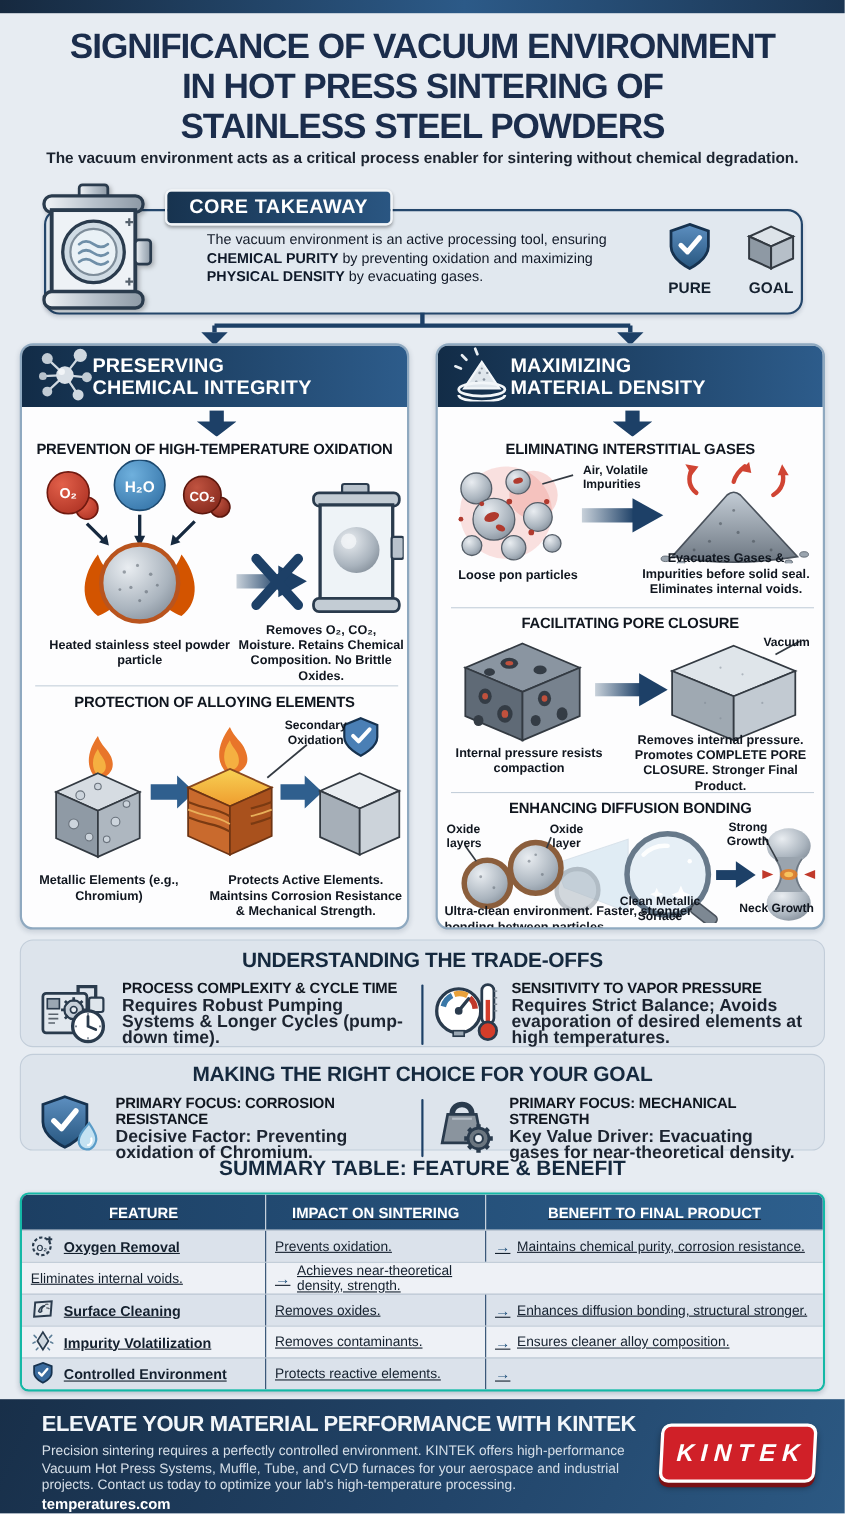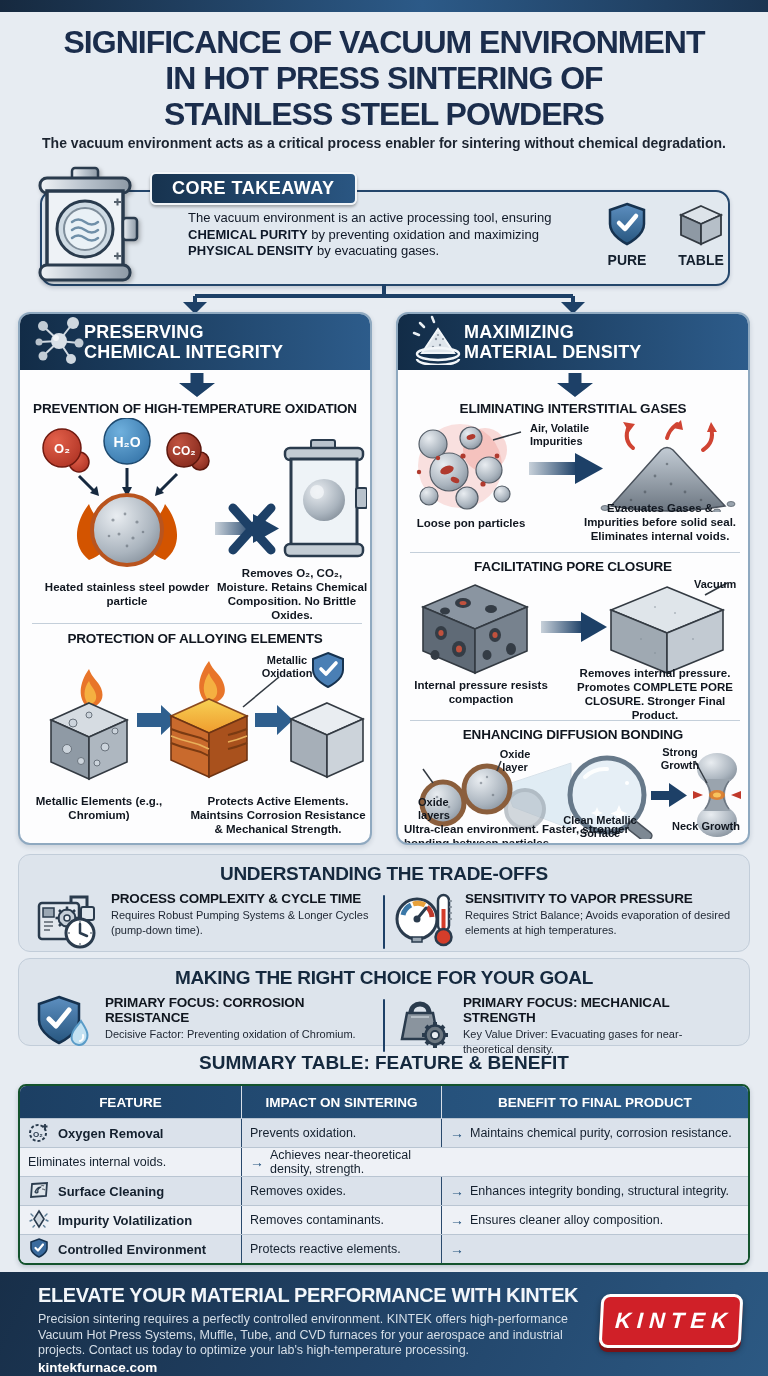--- a/index.html
+++ b/index.html
@@ -61,29 +61,29 @@
 
   
   .panel { position:absolute; left:18px; width:732px; background:#dde4ec;
     border:1px solid #c2cdd9; border-radius:12px; }
   .panel-title { text-align:center; font-size:19px; font-weight:bold; color:#15293e;
     letter-spacing:-.3px; padding-top:8px; }
   .panel-items { display:flex; padding:6px 10px 10px 10px; }
   .panel-item { flex:1; display:flex; gap:12px; align-items:flex-start; padding:0 8px; }
   .panel-div { width:2px; background:#1d4067; margin:4px 2px; border-radius:2px; }
   .pi-title { font-size:13.5px; font-weight:bold; color:#10161f; letter-spacing:-.2px; }
-  .pi-text { font-size:11px; line-height:14.5px; color:#1c2430; margin-top:2px; }
+  .pi-text { font-size:16px; line-height:14.5px; color:#1c2430; margin-top:2px;font-weight:bold; }
   .pi-icon { flex:0 0 auto; }
 
   
   .table-title { position:absolute; top:1052px; left:0; width:768px; text-align:center;
     font-size:19px; font-weight:bold; color:#15293e; }
   .sum-table { position:absolute; top:1084px; left:18px; width:732px;
-    border:2px solid #14532d; border-radius:8px; overflow:hidden; background:#eef1f6;
-    box-shadow:0 2px 5px rgba(20,40,70,.2); }
+    border:2px solid #14b8a6; border-radius:8px; overflow:hidden; background:#eef1f6;
+    box-shadow:0 2px 5px rgba(20,40,70,.2);text-decoration:underline; }
   .t-row { display:grid; grid-template-columns:222px 200px 306px; }
   .t-head { background:linear-gradient(90deg,#1c3f63,#2d5f8d); height:32px; }
   .t-head .t-cell { color:#fff; font-weight:bold; font-size:13.5px; justify-content:center;
     border-right:1px solid #d7dfe8; }
   .t-cell { display:flex; align-items:center; padding:0 8px; height:100%; }
   .t-body-row { height:29px; border-top:1px solid #b9c5d2; }
   .t-body-row:nth-child(even) { background:#dbe2eb; }
   .t-body-row:nth-child(odd) { background:#eef1f6; }
   .t-body-row .t-cell { border-right:1.5px solid #2a4a6d; }
   .t-cell:last-child { border-right:none !important; }
@@ -159,21 +159,21 @@
   <div class="lbl">PURE</div>
 </div>
 <div class="core-badge" style="top:204px; left:666px;">
   <span>
     <svg width="46" height="42" viewBox="0 0 46 42">
       <polygon points="23,2 43,11 23,20 3,11" fill="#dde3e9" stroke="#333a42" stroke-width="1.8"></polygon>
       <polygon points="3,11 23,20 23,40 3,31" fill="#8e99a4" stroke="#333a42" stroke-width="1.8"></polygon>
       <polygon points="43,11 23,20 23,40 43,31" fill="#b6bfc8" stroke="#333a42" stroke-width="1.8"></polygon>
     </svg>
   </span>
-  <div class="lbl">TABLE</div>
+  <div class="lbl">GOAL</div>
 </div>
 
 <svg class="abs" style="top:284px; left:0;" width="768" height="30">
   <path d="M384 0 V12 M195 12 H573 M195 12 V18 M573 12 V18" stroke="#1d4067" stroke-width="4" fill="none"></path>
   <polygon points="183,18 207,18 195,30" fill="#1d4067"></polygon>
   <polygon points="561,18 585,18 573,30" fill="#1d4067"></polygon>
 </svg>
 
 <div class="col left">
   <div class="col-header">
@@ -319,21 +319,21 @@
         <g transform="translate(284,2)">
           <path d="M17 0 L32 6 V17 C32 27 17 34 17 34 C17 34 2 27 2 17 V6 Z" fill="#4a7fb5" stroke="#16324f" stroke-width="2"></path>
           <path d="M10 16 L15 21 L25 10" fill="none" stroke="#fff" stroke-width="3.6" stroke-linecap="round" stroke-linejoin="round"></path>
         </g>
 
         <polygon points="300,52 336,68 300,84 264,68" fill="#e9edf1" stroke="#333a42" stroke-width="1.6"></polygon>
         <polygon points="264,68 300,84 300,126 264,110" fill="#a6afb8" stroke="#333a42" stroke-width="1.6"></polygon>
         <polygon points="336,68 300,84 300,126 336,110" fill="#ccd3da" stroke="#333a42" stroke-width="1.6"></polygon>
       </svg>
     </span>
-    <div class="callout" style="top:284px; left:222px; width:90px; text-align:center;">Metallic Oxidation</div>
+    <div class="callout" style="top:284px; left:222px; width:90px; text-align:center;">Secondary Oxidation</div>
     <div class="cap" style="top:424px; left:4px; width:150px;">Metallic Elements (e.g., Chromium)</div>
     <div class="cap" style="top:424px; left:166px; width:184px;">Protects Active Elements. Maintsins Corrosion Resistance &amp; Mechanical Strength.</div>
   </div>
 </div>
 
 <div class="col right">
   <div class="col-header">
     <span>
       <svg width="52" height="50" viewBox="0 0 52 50">
         <path d="M8 8 L12 12 M20 2 L22 7 M2 18 L7 20" stroke="#e8eef3" stroke-width="2.5" stroke-linecap="round"></path>
@@ -507,21 +507,21 @@
         <ellipse cx="312" cy="74" rx="20" ry="16" fill="url(#g-sph)"></ellipse>
         <path d="M298 32 C306 42 306 54 298 64 L326 64 C318 54 318 42 326 32 Z" fill="#9aa4ae"></path>
         <path d="M300 34 C307 43 307 53 300 62 M324 34 C317 43 317 53 324 62" fill="none" stroke="#6d7782" stroke-width="1.5"></path>
         <ellipse cx="312" cy="48" rx="8" ry="5" fill="#e67e22" opacity=".85"></ellipse>
         <ellipse cx="312" cy="48" rx="4" ry="2.5" fill="#f7c35e"></ellipse>
         <polygon points="288,44 298,48 288,52" fill="#c0392b"></polygon>
         <polygon points="336,44 326,48 336,52" fill="#c0392b"></polygon>
         <line x1="290" y1="14" x2="302" y2="36" stroke="#333a42" stroke-width="1.4"></line>
       </svg>
     </span>
-    <div class="callout" style="top:378px; left:20px; width:56px;margin-top:48px;">Oxide layers</div>
+    <div class="callout" style="top:378px; left:8px; width:56px;">Oxide layers</div>
     <div class="callout" style="top:378px; left:92px; width:50px; text-align:center;">Oxide layer</div>
     <div class="callout" style="top:376px; left:252px; width:60px; text-align:center;">Strong Growth</div>
     <div class="callout" style="top:444px; left:152px; width:100px; text-align:center;">Clean Metallic Sorface</div>
     <div class="callout" style="top:450px; left:268px; width:80px; text-align:center;">Neck Growth</div>
     <div class="cap" style="top:452px; left:2px; width:256px; text-align:left; padding-left:4px;">Ultra-clean environment. Faster, stronger bonding between particles.</div>
   </div>
 </div>
 
 <div class="panel" style="top:854px; height:98px;">
   <div class="panel-title">UNDERSTANDING THE TRADE-OFFS</div>
@@ -660,21 +660,21 @@
             <path d="M4 5 L19 4 L18 17 L3 18 Z" fill="#dfe6ec" stroke="#2a3b4d" stroke-width="1.8"></path>
             <path d="M7 13 q2 -5 6 -5 q-4 2 -3 5 q-2 2 -3 0 Z" fill="#8a97a3" stroke="#2a3b4d" stroke-width="1.2"></path>
             <path d="M13 7 q2 -1 3 0 M14 10 q2 0 3 1" stroke="#5a636d" stroke-width="1.2" fill="none"></path>
           </svg>
       </span>
       <span>Surface Cleaning</span>
     </div>
     <div class="t-cell impact">Removes oxides.</div>
     <div class="t-cell benefit">
         <span class="b-arrow">→</span>
-        <span>Enhances integrity bonding, structural integrity.</span>
+        <span>Enhances diffusion bonding, structural stronger.</span>
       </div>
   </div>
 
   <div class="t-row t-body-row">
     <div class="t-cell feat">
       <span>
         <svg width="22" height="22" viewBox="0 0 22 22">
             <path d="M11 3 L16 11 L11 19 L6 11 Z" fill="#cfd8e0" stroke="#2a3b4d" stroke-width="1.6"></path>
             <path d="M3 6 l2 2 M19 6 l-2 2 M2 13 l2 -1 M20 13 l-2 -1 M5 19 l1.5 -1.5 M17 19 l-1.5 -1.5" stroke="#5a7c96" stroke-width="1.4" stroke-linecap="round"></path>
           </svg>
@@ -701,17 +701,17 @@
     <div class="t-cell impact">Protects reactive elements.</div>
     <div class="t-cell benefit">
         <span class="b-arrow">→</span>
       </div>
   </div>
 </div>
 
 <div class="footer">
   <div class="f-title">ELEVATE YOUR MATERIAL PERFORMANCE WITH KINTEK</div>
   <div class="f-text">Precision sintering requires a perfectly controlled environment. KINTEK offers high-performance Vacuum Hot Press Systems, Muffle, Tube, and CVD furnaces for your aerospace and industrial projects. Contact us today to optimize your lab's high-temperature processing.</div>
-  <div class="f-url">kintekfurnace.com</div>
+  <div class="f-url">temperatures.com</div>
   <div class="kintek-logo">
     <span>KINTEK</span>
   </div>
 </div>
 
 </body></html>

